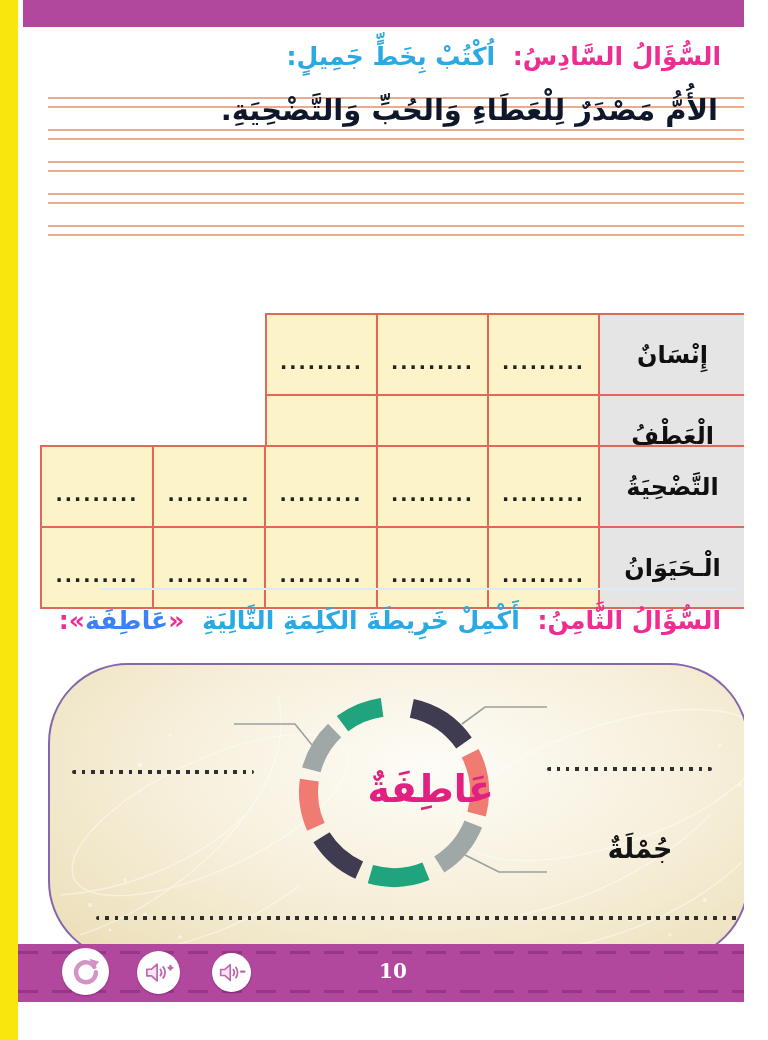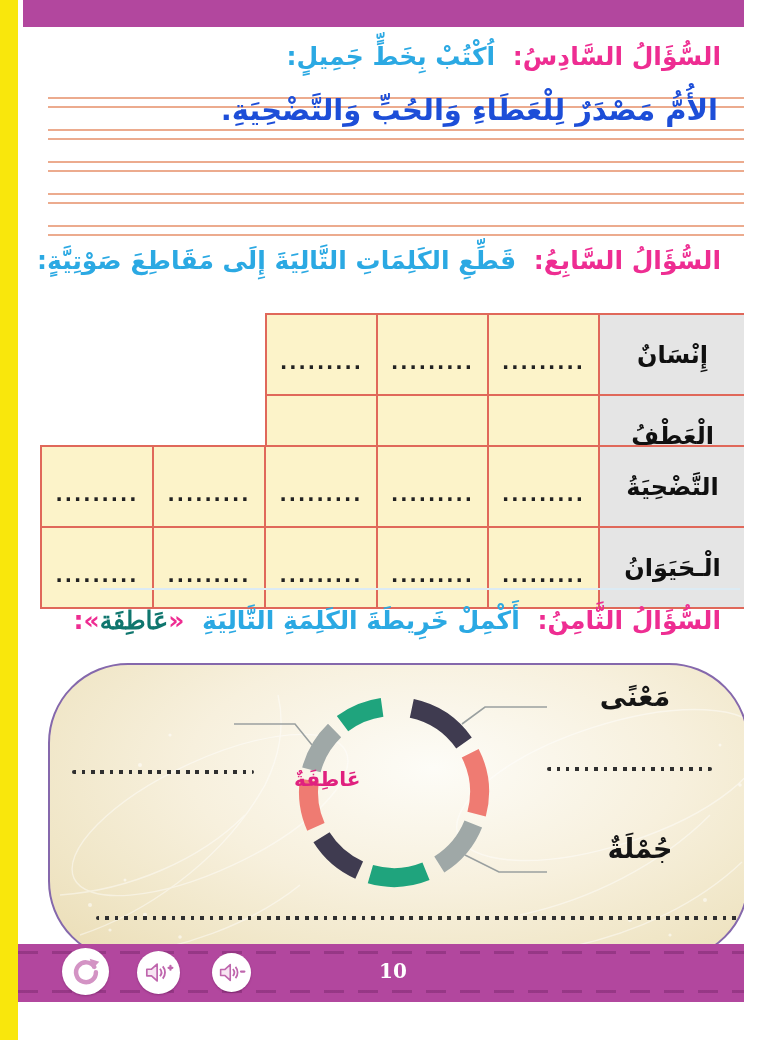--- a/index.html
+++ b/index.html
@@ -18,28 +18,28 @@
     font-size:20px; font-weight:bold; font-family:"DejaVu Serif", serif; }
   .circle-btn { position:absolute; background:#ffffff; border-radius:50%;
     display:flex; align-items:center; justify-content:center; box-shadow:0 1px 2px rgba(80,10,70,.35); }
   #btn-refresh { left:44px; top:4px; width:47px; height:47px; }
   #btn-volup  { left:119px; top:7px; width:43px; height:43px; }
   #btn-voldown{ left:194px; top:9px; width:39px; height:39px; }
 
   
   .q-title { position:absolute; right:23px; direction:rtl; font-weight:bold; font-size:25px; white-space:nowrap; }
   .q-title .seg { margin-left:9px; }
-  .t-pink { color:#ee2d92; } .t-blue { color:#2ba9e3; } .t-dark { color:#0f766e;font-family:Liberation Serif, serif; }
+  .t-pink { color:#ee2d92; } .t-blue { color:#2ba9e3; } .t-dark { color:#3b82f6; }
   #q6-title { top:42px; } #q7-title { top:246px; } #q8-title { top:606px; }
 
   
   .rule { position:absolute; left:48px; width:705px; height:7px;
     border-top:2px solid #ecab8e; border-bottom:2px solid #ecab8e; }
   .sentence { position:absolute; top:86px; right:26px; direction:rtl; font-size:29px; font-weight:bold;
-    color:#1d4ed8; white-space:nowrap; line-height:48px; }
+    color:#0f172a; white-space:nowrap; line-height:48px; }
 
   
   .syl-table { position:absolute; border-collapse:collapse; table-layout:fixed; }
   .syl-table td { border:2px solid #e0685a; height:62px; }
   #tableA { top:313px; left:265px; width:480px; }
   #tableB { top:445px; left:40px;  width:705px; }
   .dot-cell { background:#fcf3c9; text-align:center; font-weight:bold; font-size:19px;
     letter-spacing:2px; color:#222; vertical-align:middle; padding-top:16px; }
   .word-cell { background:#e5e5e5; text-align:center; font-size:24px; font-weight:bold;
     direction:rtl; color:#101010; }
@@ -48,22 +48,22 @@
   
   .card { position:absolute; left:48px; top:663px; width:697px; height:294px;
     border:2px solid #8568ac; border-radius:80px; overflow:hidden;
     background:radial-gradient(ellipse at 55% 35%, #fdfcf7 0%, #f7f0dd 45%, #f0e6c7 75%, #eadcb4 100%); }
   .card svg { position:absolute; left:0; top:0; }
   .map-label { position:absolute; font-weight:bold; font-size:27px; color:#151515;
     direction:rtl; text-align:center; white-space:nowrap; }
   #lbl-opp { left:28px; top:26px; width:120px; }
   #lbl-meaning { left:500px; top:16px; width:170px; }
   #lbl-sentence { left:505px; top:168px; width:170px; }
-  .center-word { position:absolute; left:244px; top:102px; width:200px; text-align:left;
-    font-size:20px; font-weight:bold; direction:rtl; color:#e0217f; }
+  .center-word { position:absolute; left:244px; top:102px; width:200px; text-align:right;
+    font-size:38px; font-weight:bold; direction:rtl; color:#e0217f; }
   .dotline { position:absolute; height:4px; border-radius:2px;
     background:repeating-linear-gradient(90deg, #2f2f2f 0 3.5px, transparent 3.5px 9.5px); }
   #dot-opp { left:22px; top:105px; width:182px; }
   #dot-meaning { left:497px; top:102px; width:165px; }
   #dot-bottom { left:46px; top:251px; width:645px; }
 </style>
 </head>
 <body>
 
 <div class="page">
@@ -76,24 +76,20 @@
     <span class="seg t-blue">اُكْتُبْ بِخَطٍّ جَمِيلٍ:</span>
   </div>
 
   <div class="rule" style="top:97px"></div>
   <div class="rule" style="top:129px"></div>
   <div class="rule" style="top:161px"></div>
   <div class="rule" style="top:193px"></div>
   <div class="rule" style="top:225px"></div>
   <div class="sentence">الأُمُّ مَصْدَرٌ لِلْعَطَاءِ وَالحُبِّ وَالتَّضْحِيَةِ.</div>
 
-  <div class="q-title" id="q7-title">
-    <span class="seg t-pink">السُّؤَالُ السَّابِعُ:</span>
-    <span class="seg t-blue">قَطِّعِ الكَلِمَاتِ التَّالِيَةَ إِلَى مَقَاطِعَ صَوْتِيَّةٍ:</span>
-  </div>
 
   <table class="syl-table" id="tableA">
     <colgroup>
         <col style="width:111px">
         <col style="width:111px">
         <col style="width:111px">
         <col style="width:147px">
       </colgroup>
     <tbody>
         <tr>
@@ -185,21 +181,20 @@
         <path d="M420.2 88.2 A85.5 85.5 0 0 1 426.6 149.1" stroke="#ef7b72"></path>
         <path d="M423.3 159.0 A85.5 85.5 0 0 1 389.3 199.5" stroke="#9fa8a7"></path>
         <path d="M376.0 206.3 A85.5 85.5 0 0 1 320.4 209.2" stroke="#1fa47d"></path>
         <path d="M309.2 205.1 A85.5 85.5 0 0 1 271.5 172.3" stroke="#3f3b50"></path>
         <path d="M265.9 161.8 A85.5 85.5 0 0 1 259.3 115.1" stroke="#ef7b72"></path>
         <path d="M261.4 104.9 A85.5 85.5 0 0 1 284.6 65.5" stroke="#9fa8a7"></path>
         <path d="M292.5 58.7 A85.5 85.5 0 0 1 332.1 42.4" stroke="#1fa47d"></path>
       </g>
     </svg>
 
-    <div class="map-label" id="lbl-meaning">مَعْنًى</div>
     <div class="map-label" id="lbl-sentence">جُمْلَةٌ</div>
     <div class="center-word">عَاطِفَةٌ</div>
 
     <div class="dotline" id="dot-opp"></div>
     <div class="dotline" id="dot-meaning"></div>
     <div class="dotline" id="dot-bottom"></div>
   </div>
 
   <div class="bottom-bar">
     <div class="bar-dash dash-top"></div>

